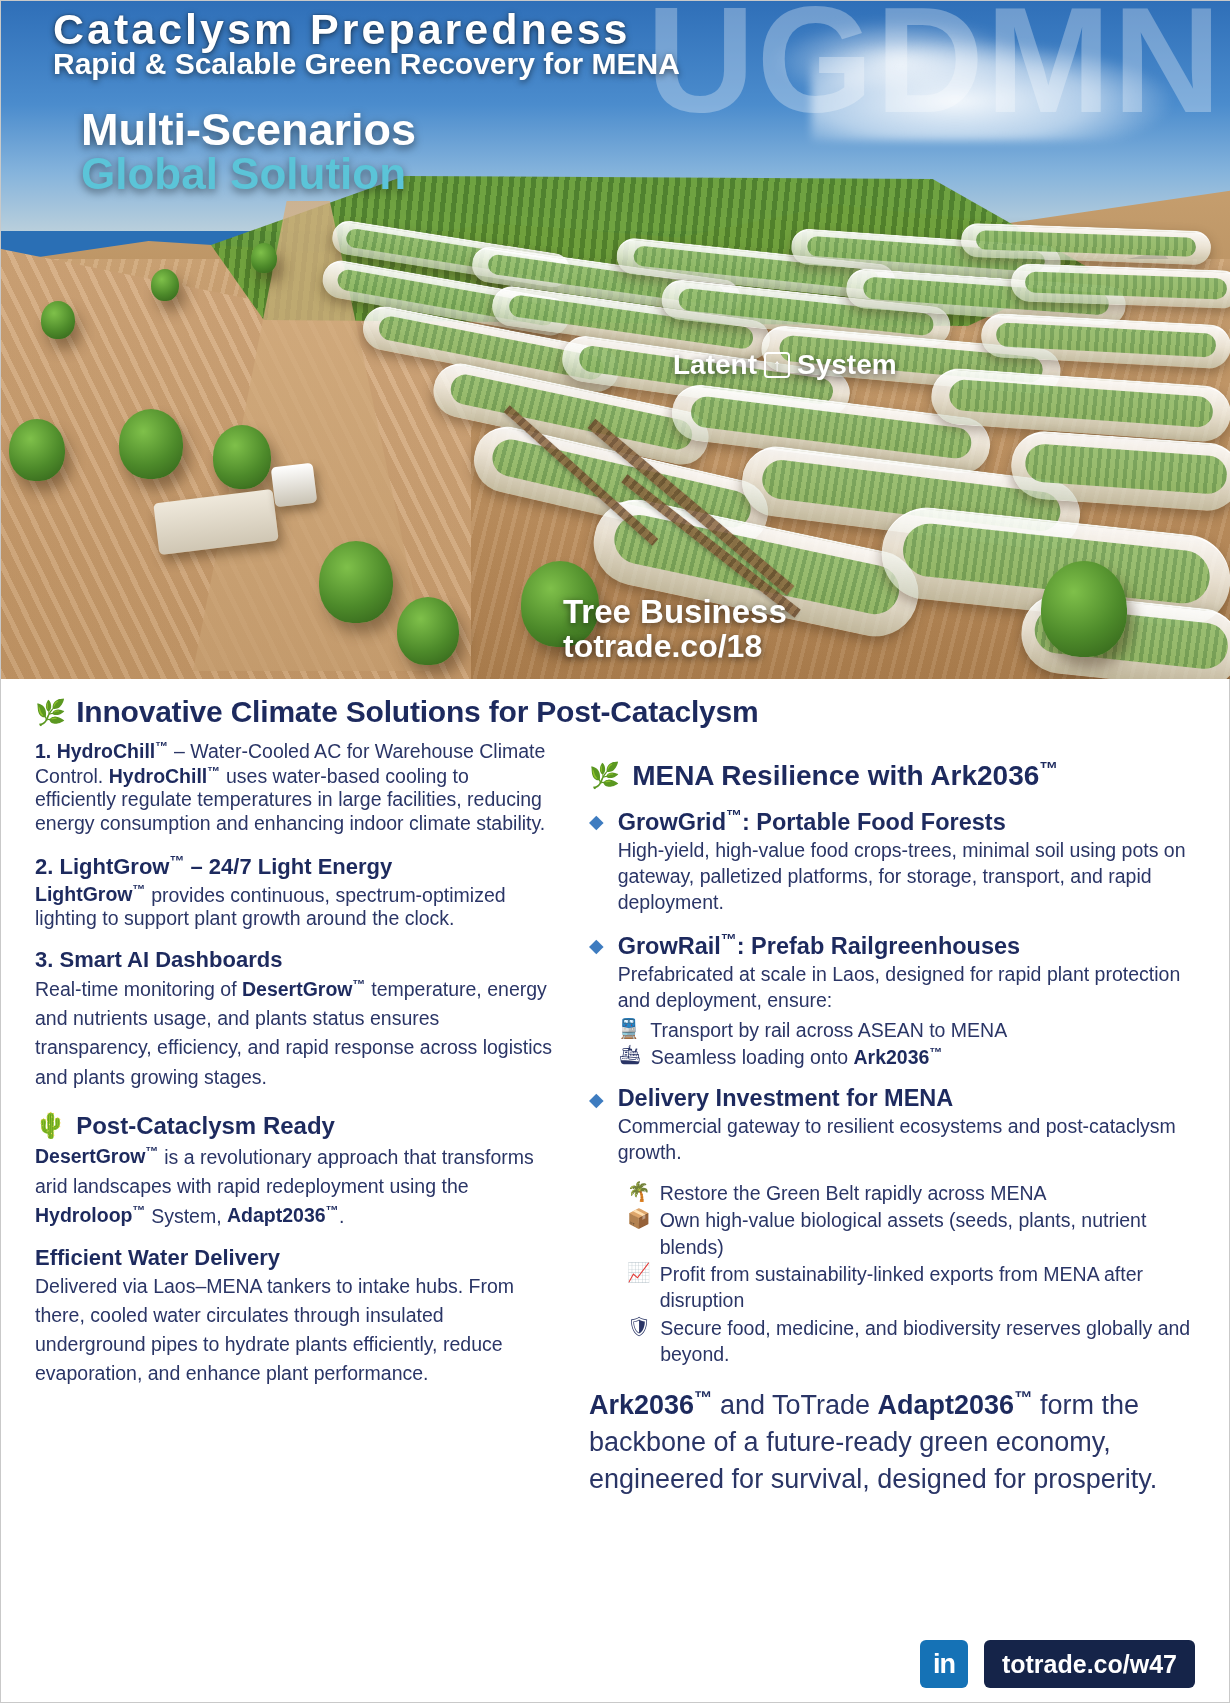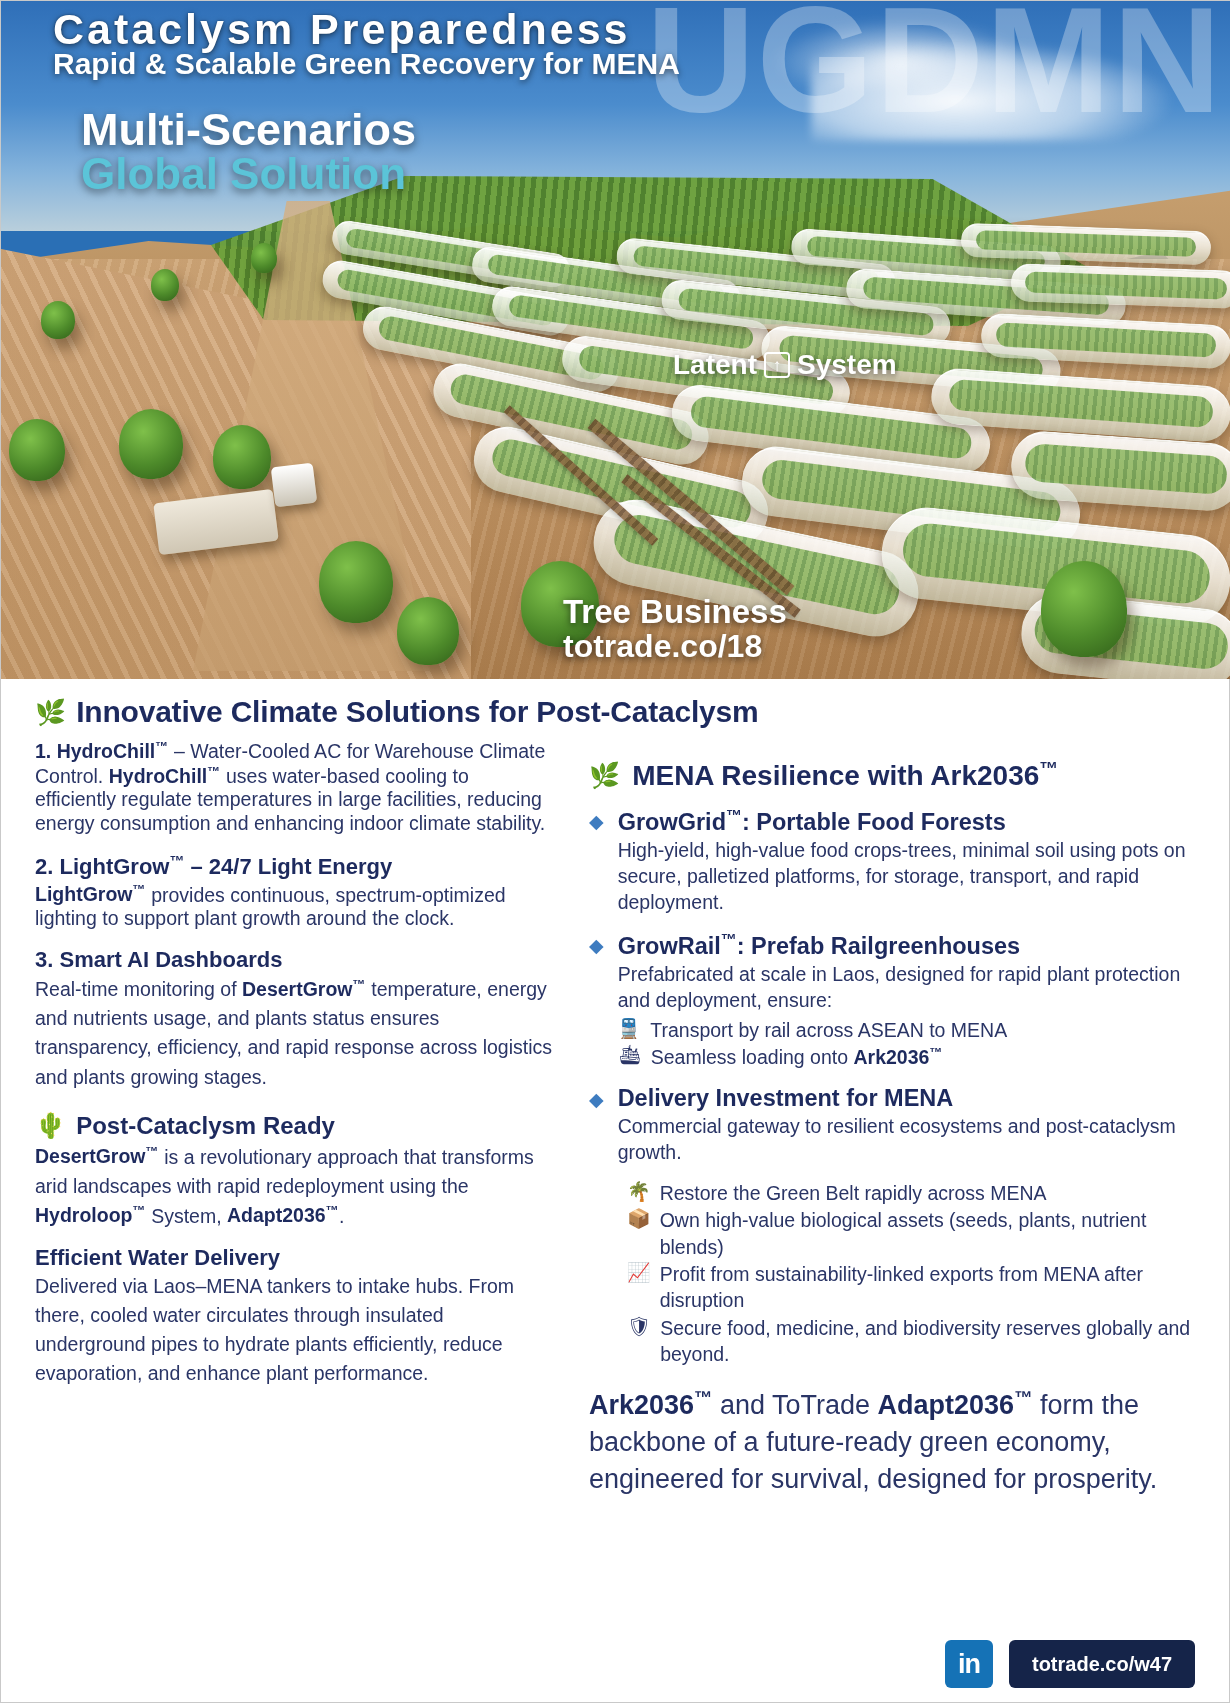--- a/index.html
+++ b/index.html
@@ -265,21 +265,21 @@
     display:flex; align-items:center; justify-content:center;
     color:#ffffff; font-size:27px; font-weight:bold;
     font-family:"Liberation Sans", sans-serif;
     letter-spacing:-1px;
   }
   .li-url {
     height:48px; min-width:186px;
     background:#152449; border-radius:6px;
     margin-left:6px;
     display:flex; align-items:center; justify-content:center;
-    color:#ffffff; font-size:20px; font-weight:bold;
+    color:#ffffff; font-size:25px; font-weight:bold;
     padding:0 18px;
   }
 </style>
 </head>
 <body>
 
 <div class="poster">
 
   <div class="hero">
     <div class="hero-sky"></div>
@@ -423,21 +423,21 @@
 
         <div class="rhead">
           <span class="leaf">🌿</span>
           <h2>MENA Resilience with Ark2036<span class="tm">™</span></h2>
         </div>
 
         <div class="bullet">
           <span class="dia">◆</span>
           <div class="bbody">
             <h4>GrowGrid<span class="tm">™</span>: Portable Food Forests</h4>
-            <p>High-yield, high-value food crops-trees, minimal soil using pots on secure, palletized platforms, for storage, transport, and rapid deployment.</p>
+            <p>High-yield, high-value food crops-trees, minimal soil using pots on gateway, palletized platforms, for storage, transport, and rapid deployment.</p>
           </div>
         </div>
 
         <div class="bullet">
           <span class="dia">◆</span>
           <div class="bbody">
             <h4>GrowRail<span class="tm">™</span>: Prefab Railgreenhouses</h4>
             <p>Prefabricated at scale in Laos, designed for rapid plant protection and deployment, ensure:</p>
             <div class="sub-list">
               <div class="sub-row">

